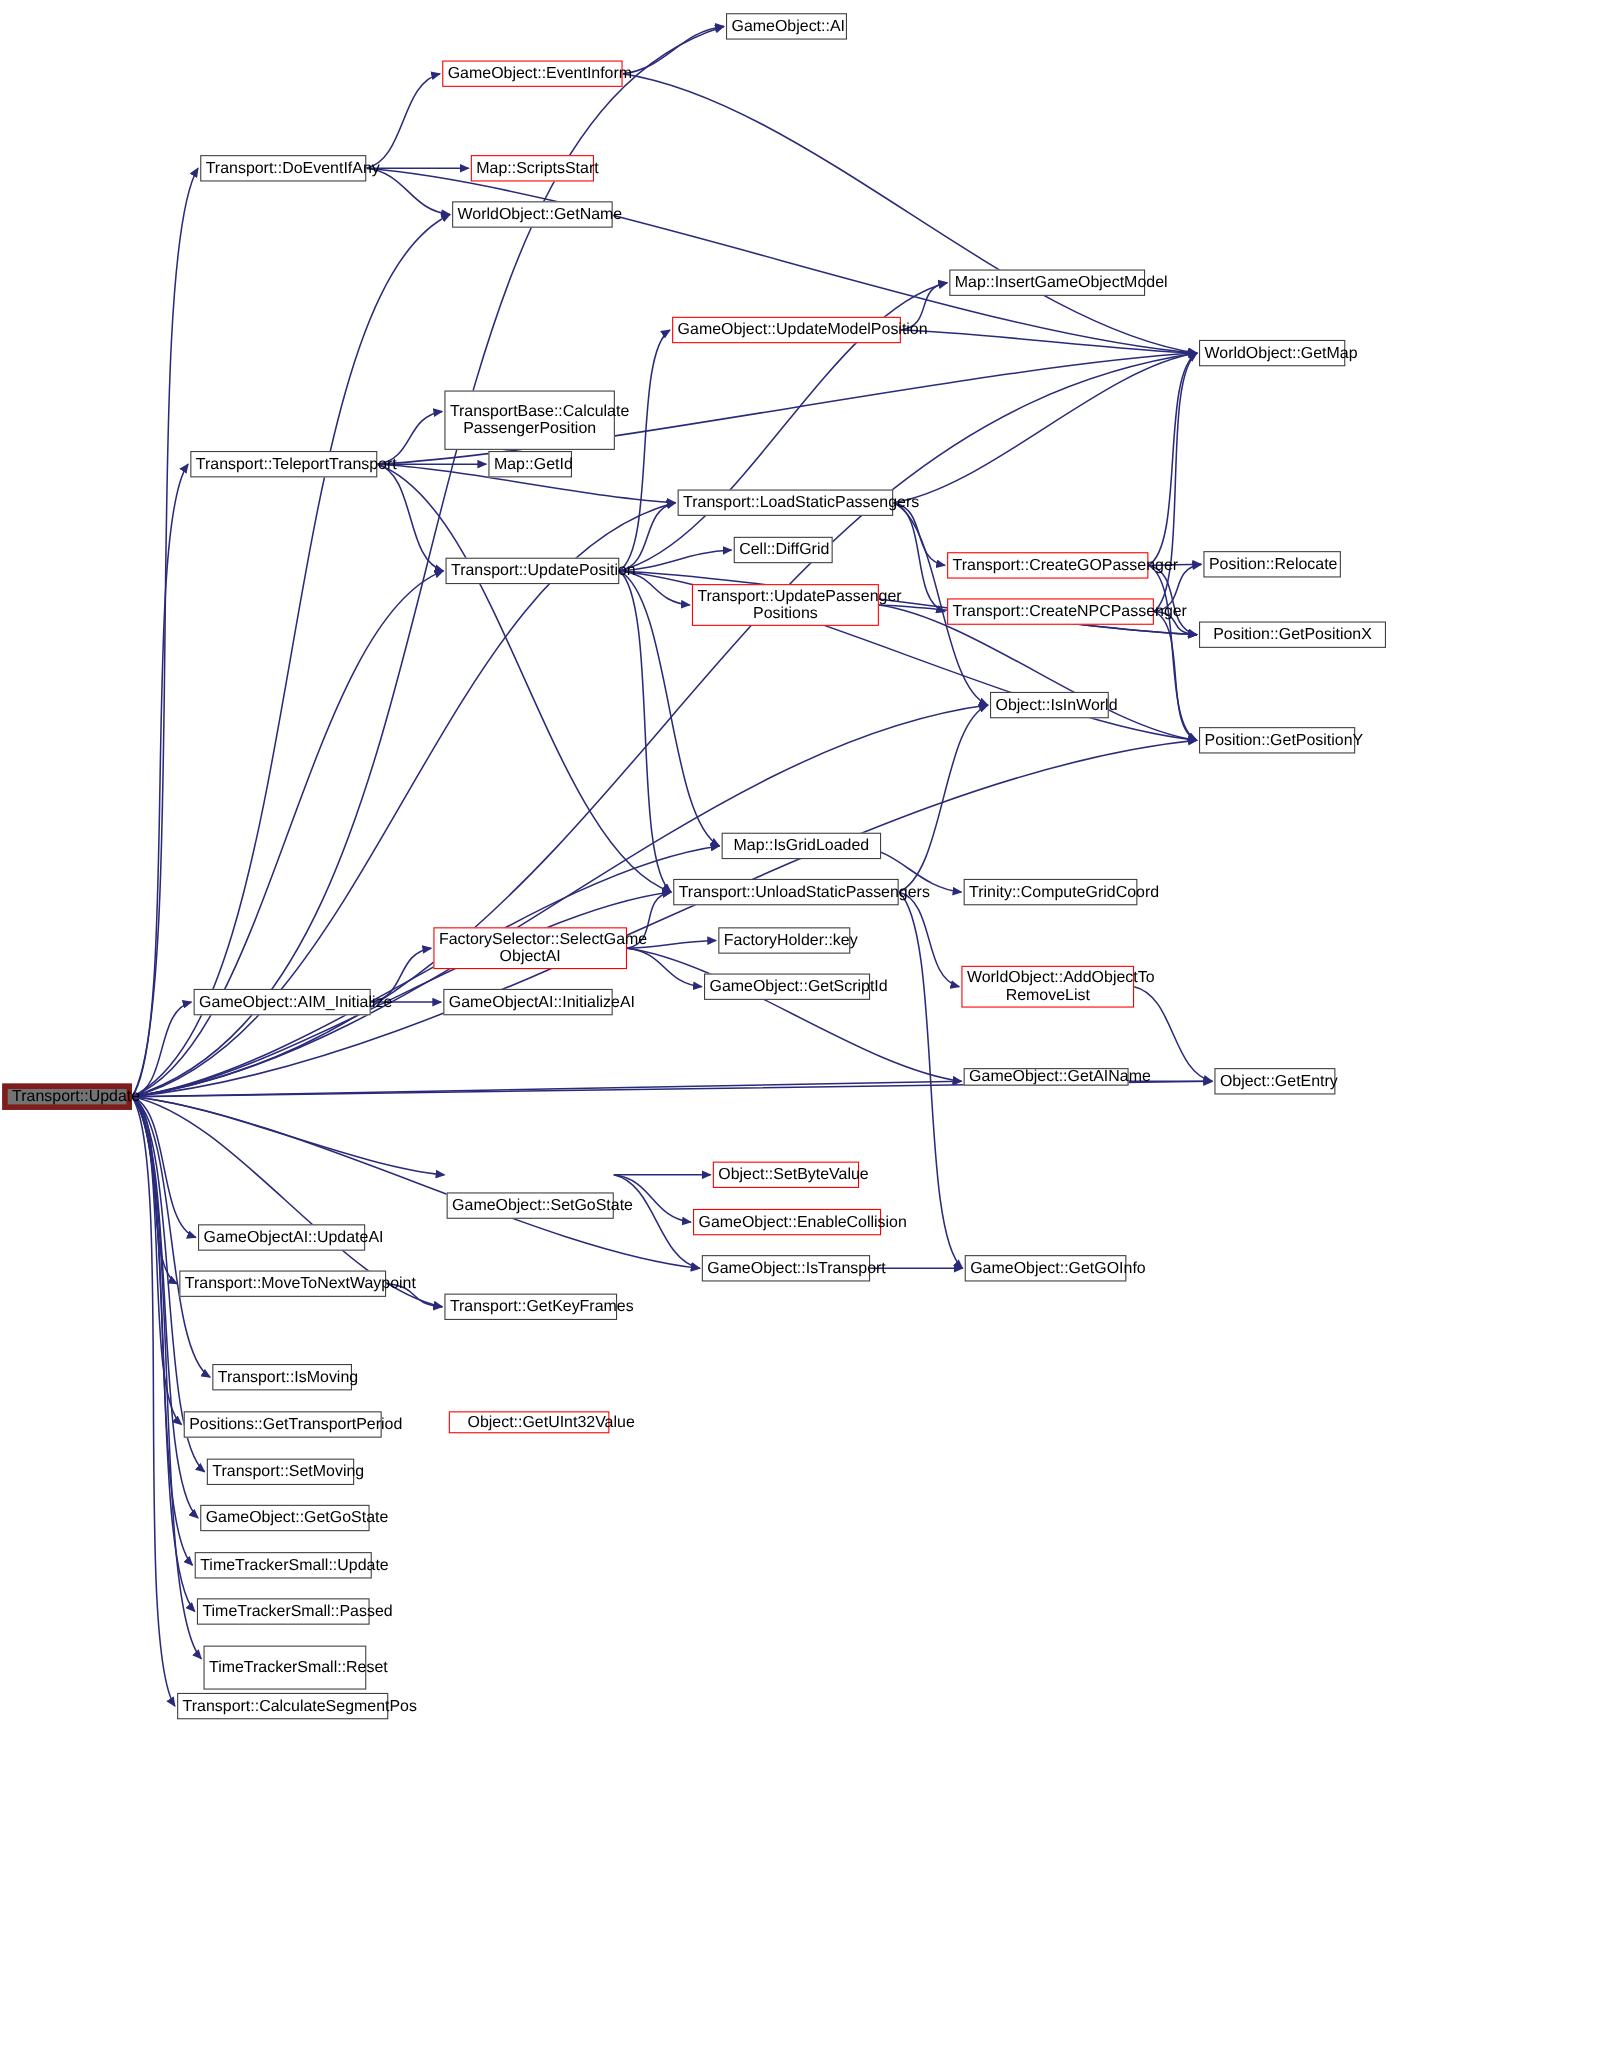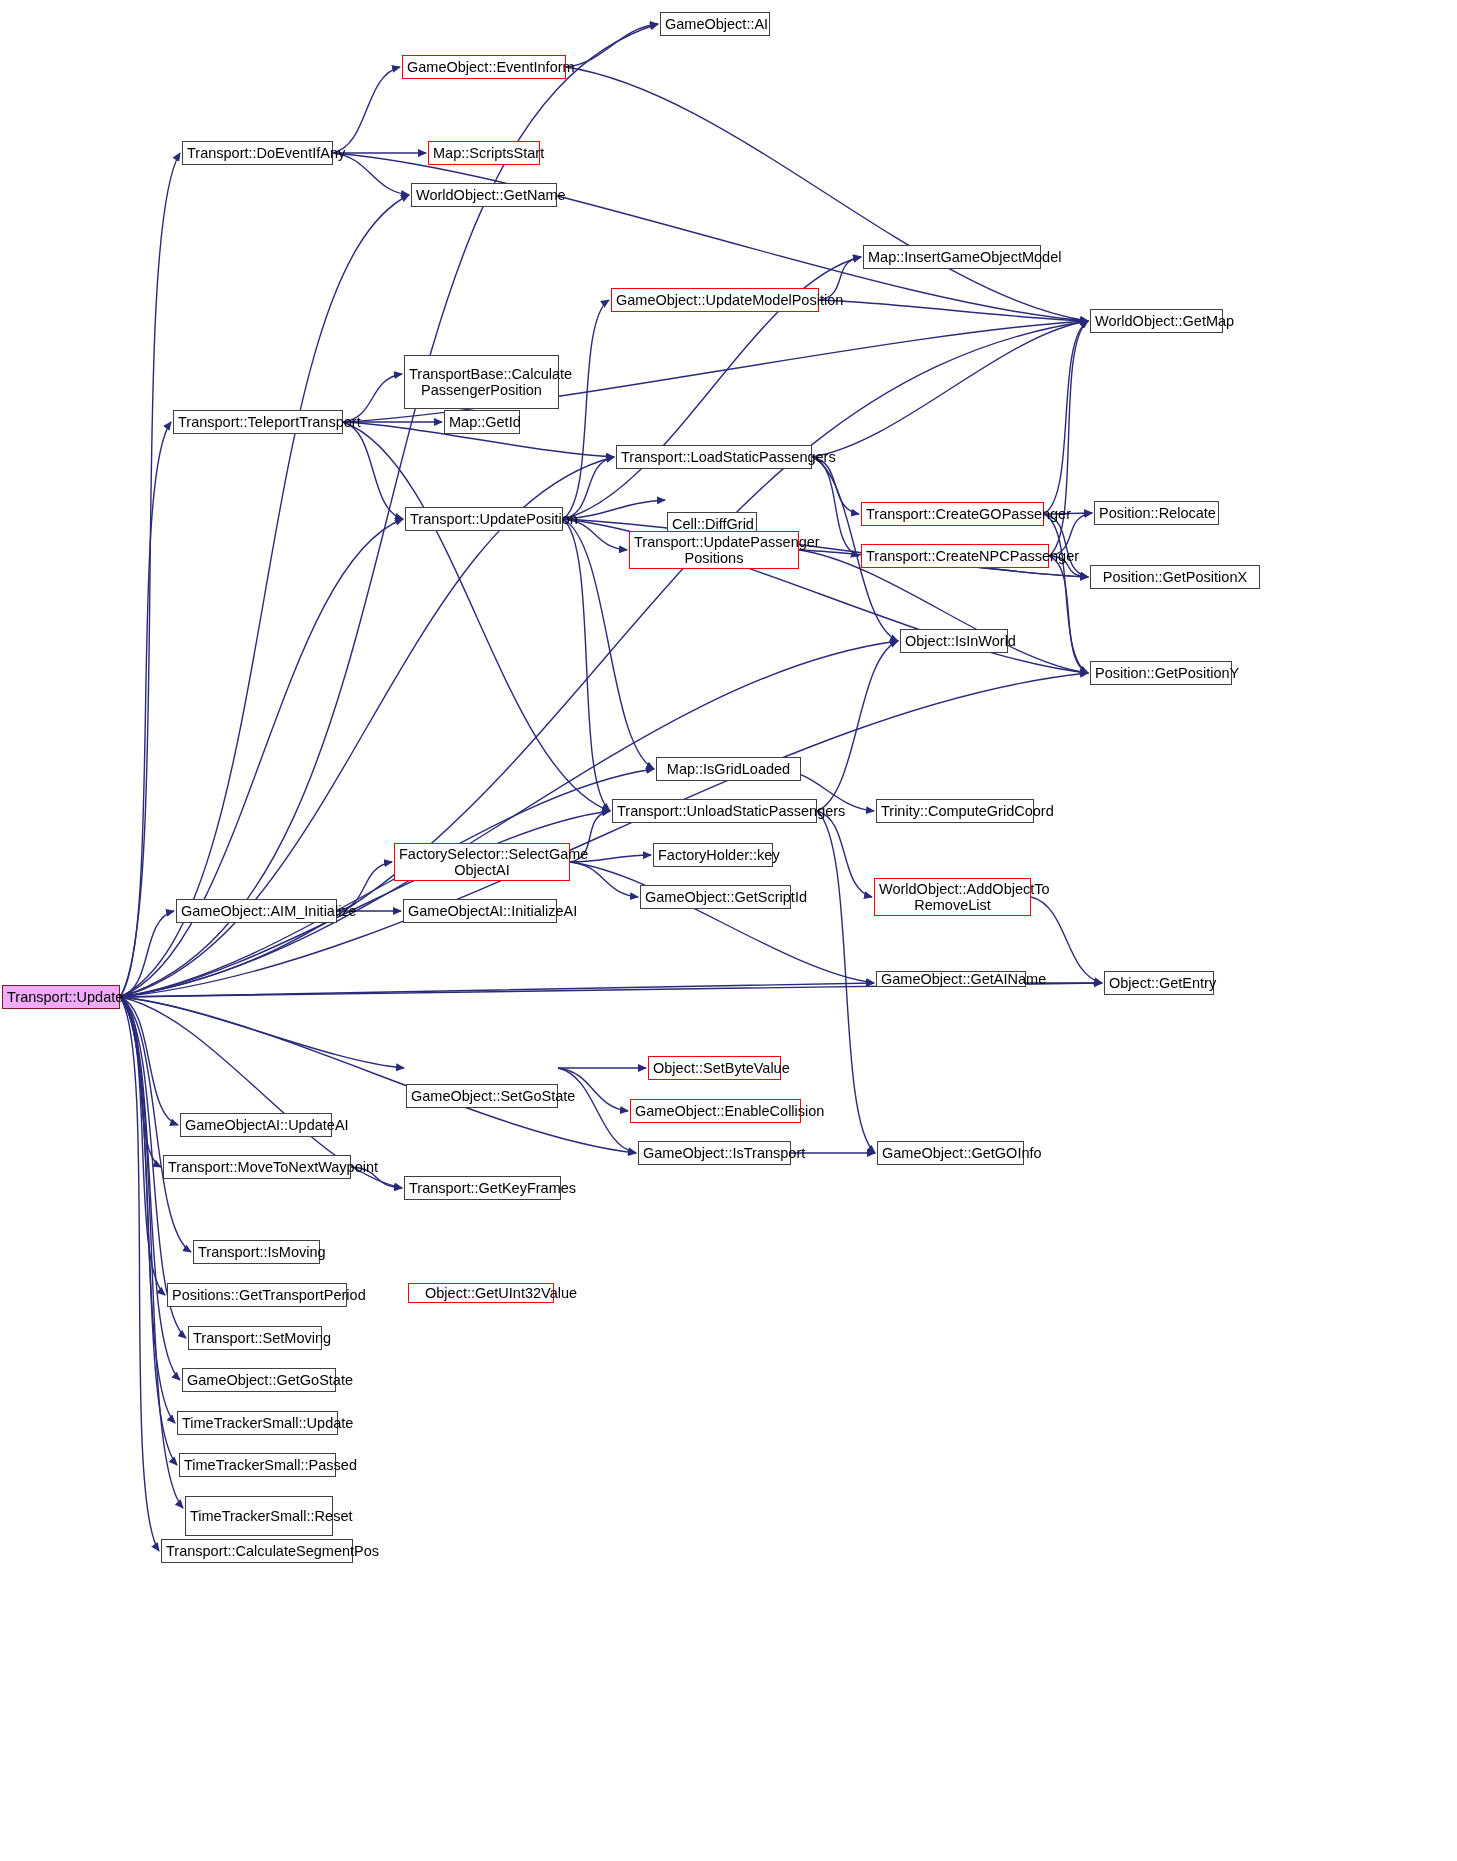--- a/index.html
+++ b/index.html
@@ -16,21 +16,21 @@
     justify-content:center;
     text-align:center;
     font-size:14.5px;
     line-height:16px;
     color:#000000;
     white-space:pre-line;
     padding:0 4px;
     z-index:5;
   }
   .node.red{border:1px solid #ff0000;}
-  .node.root{background:#f0abfc;border:1px solid #7f1d1d;}
+  .node.root{background:#737373;border:5px solid #7f1d1d;}
   .node.grey{border:1px solid #404040;}
   .node-label{display:block;width:100%;}
 </style>
 </head>
 <body>
 
 <div id="canvas">
   <svg id="edges" viewBox="0 0 1457 1861">
     <defs>
       <marker id="ah" markerWidth="9" markerHeight="8" refX="8" refY="4" orient="auto" markerUnits="userSpaceOnUse">
@@ -129,21 +129,21 @@
       <div class="node red" style="left: 428px; top: 141px; width: 112px; height: 24px;"><span class="node-label">Map::ScriptsStart</span></div>
       <div class="node grey" style="left: 411px; top: 183px; width: 146px; height: 24px;"><span class="node-label">WorldObject::GetName</span></div>
       <div class="node grey" style="left: 863px; top: 245px; width: 178px; height: 24px;"><span class="node-label">Map::InsertGameObjectModel</span></div>
       <div class="node red" style="left: 611px; top: 288px; width: 208px; height: 24px;"><span class="node-label">GameObject::UpdateModelPosition</span></div>
       <div class="node grey" style="left: 1090px; top: 309px; width: 133px; height: 24px;"><span class="node-label">WorldObject::GetMap</span></div>
       <div class="node grey" style="left: 404px; top: 355px; width: 155px; height: 54px;"><span class="node-label">TransportBase::Calculate
 PassengerPosition</span></div>
       <div class="node grey" style="left: 173px; top: 410px; width: 170px; height: 24px;"><span class="node-label">Transport::TeleportTransport</span></div>
       <div class="node grey" style="left: 444px; top: 410px; width: 76px; height: 24px;"><span class="node-label">Map::GetId</span></div>
       <div class="node grey" style="left: 616px; top: 445px; width: 196px; height: 24px;"><span class="node-label">Transport::LoadStaticPassengers</span></div>
-      <div class="node grey" style="left: 667px; top: 488px; width: 90px; height: 24px; margin-top: 24px;"><span class="node-label">Cell::DiffGrid</span></div>
+      <div class="node grey" style="left: 667px; top: 488px; width: 90px; height: 24px;"><span class="node-label">Cell::DiffGrid</span></div>
       <div class="node grey" style="left: 405px; top: 507px; width: 158px; height: 24px;"><span class="node-label">Transport::UpdatePosition</span></div>
       <div class="node red" style="left: 861px; top: 502px; width: 183px; height: 24px;"><span class="node-label">Transport::CreateGOPassenger</span></div>
       <div class="node grey" style="left: 1094px; top: 501px; width: 125px; height: 24px;"><span class="node-label">Position::Relocate</span></div>
       <div class="node red" style="left: 629px; top: 531px; width: 170px; height: 38px;"><span class="node-label">Transport::UpdatePassenger
 Positions</span></div>
       <div class="node red" style="left: 861px; top: 544px; width: 188px; height: 24px;"><span class="node-label">Transport::CreateNPCPassenger</span></div>
       <div class="node grey" style="left: 1090px; top: 565px; width: 170px; height: 24px;"><span class="node-label">Position::GetPositionX</span></div>
       <div class="node grey" style="left: 900px; top: 629px; width: 108px; height: 24px;"><span class="node-label">Object::IsInWorld</span></div>
       <div class="node grey" style="left: 1090px; top: 661px; width: 142px; height: 24px;"><span class="node-label">Position::GetPositionY</span></div>
       <div class="node grey" style="left: 656px; top: 757px; width: 145px; height: 24px;"><span class="node-label">Map::IsGridLoaded</span></div>

